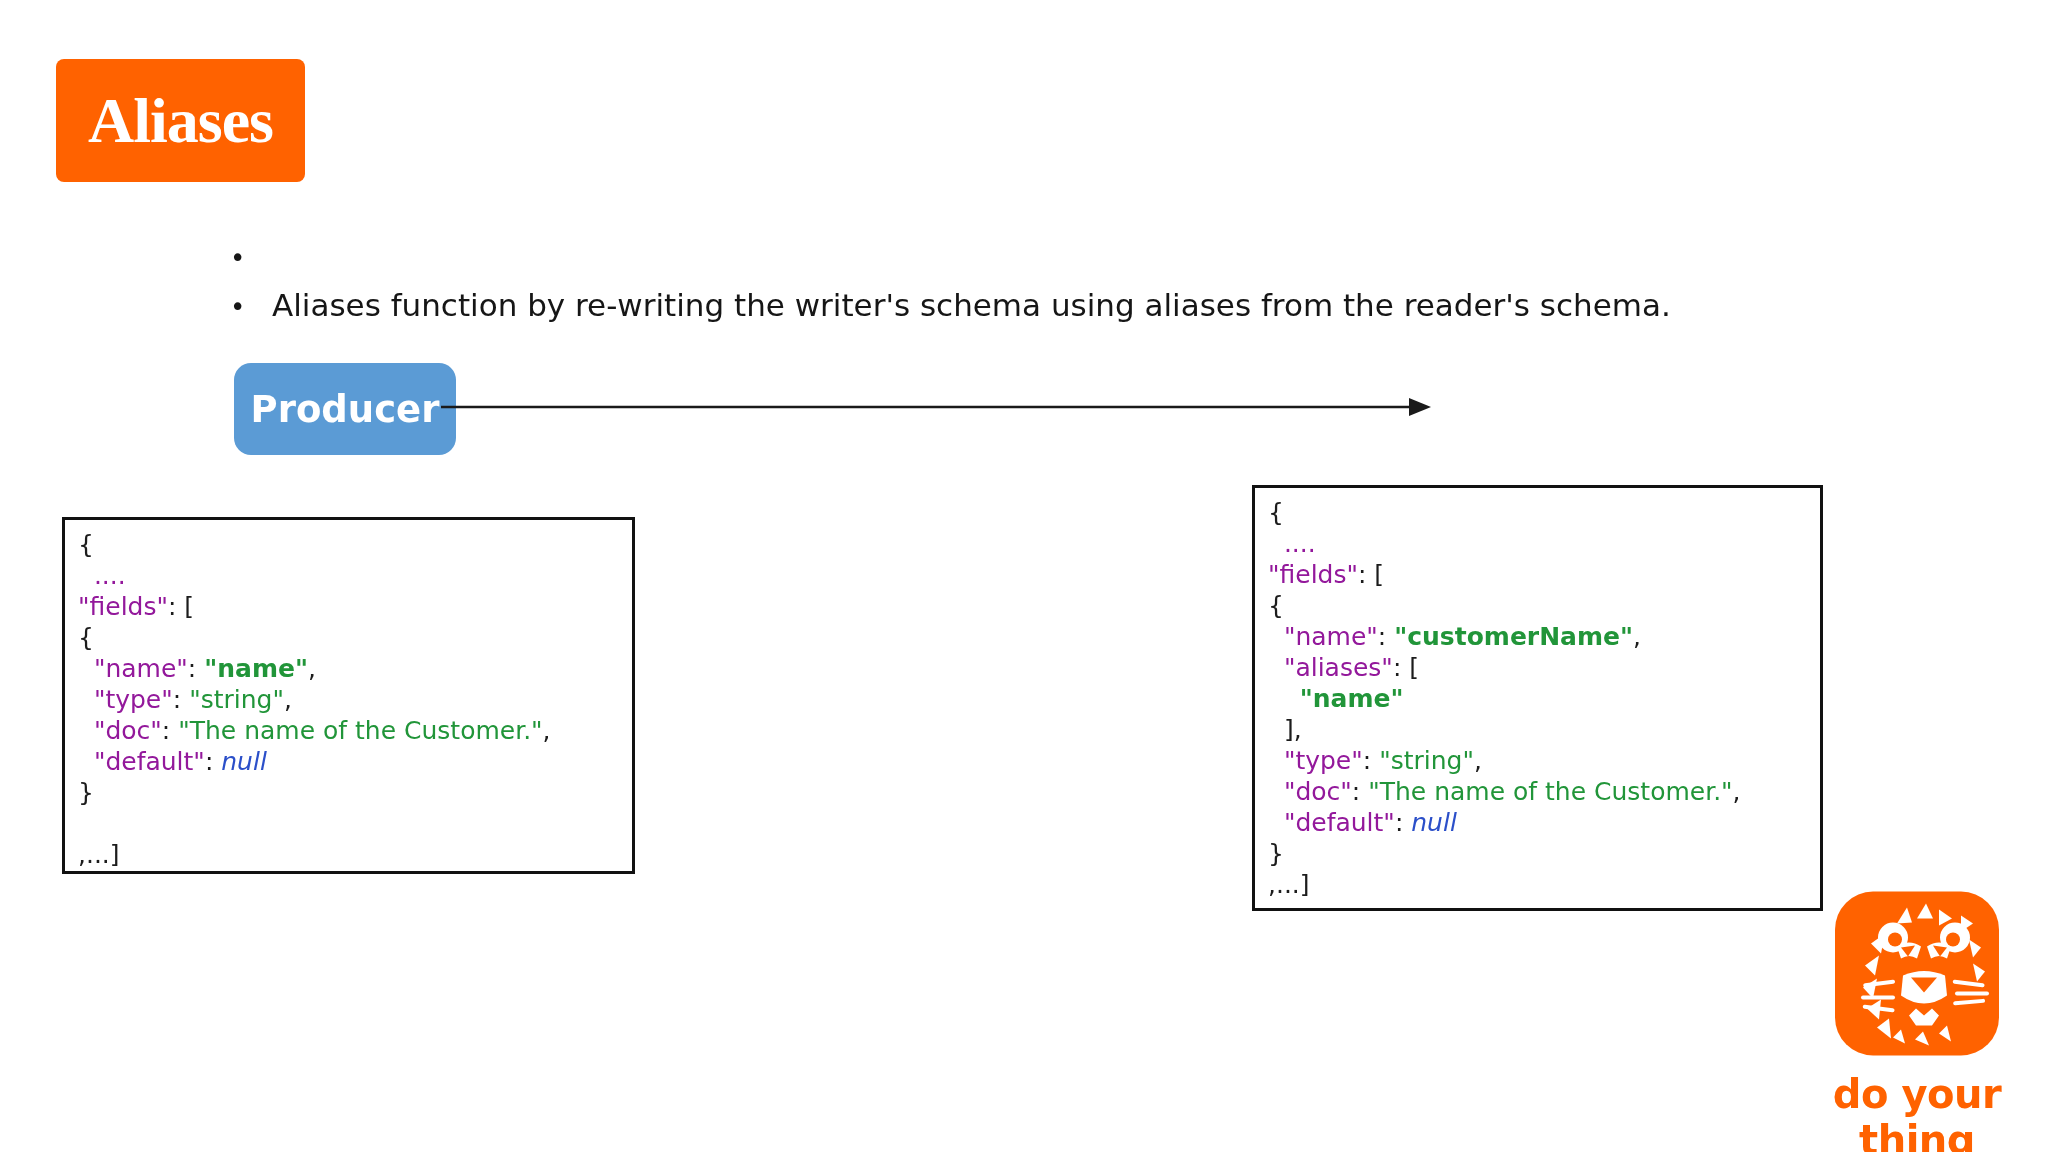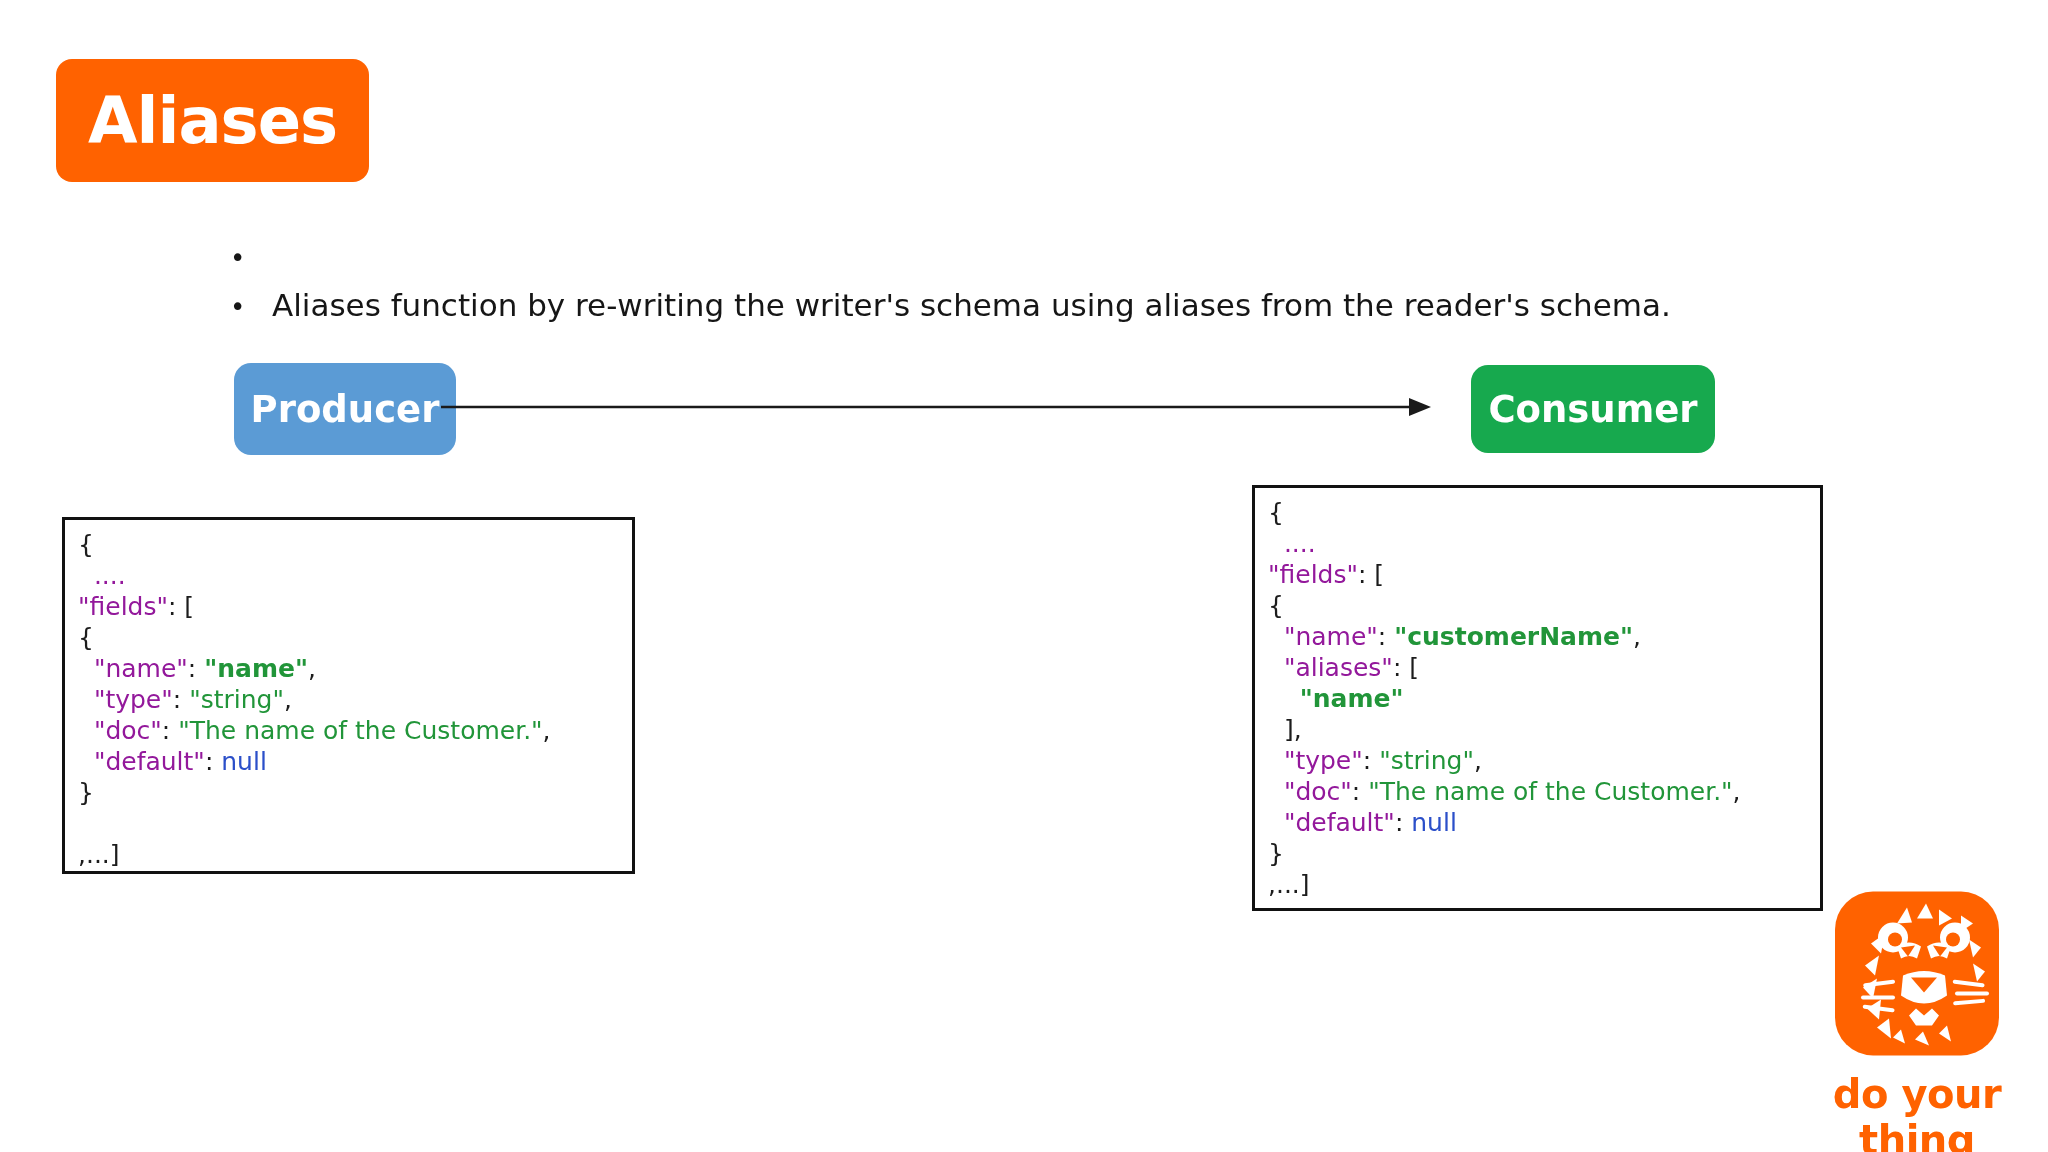--- a/index.html
+++ b/index.html
@@ -13,21 +13,21 @@
   }
   *{margin:0;padding:0;box-sizing:border-box;}
   html,body{background:#ffffff;}
   body{font-family:"DejaVu Sans","Liberation Sans",sans-serif;color:var(--ink);}
   .slide{position:relative;width:2048px;height:1152px;background:#ffffff;overflow:hidden;}
 
   
   .title-badge{
     position:absolute;left:56px;top:59px;height:123px;
     display:flex;align-items:center;padding:0 32px;
-    background:var(--accent-orange);border-radius:16px;
+    background:var(--accent-orange);border-radius:8px;font-family:Liberation Serif, serif;
   }
   .title-badge span{color:#ffffff;font-size:64px;font-weight:700;letter-spacing:-1px;}
 
   
   .bullets{position:absolute;left:224px;top:235px;list-style:none;}
   .bullets li{display:flex;align-items:baseline;font-size:31px;line-height:47px;color:#161616;}
   .bullets .dot{width:48px;font-size:26px;text-align:left;padding-left:6px;}
 
   
   .flow-btn{
@@ -45,21 +45,21 @@
     position:absolute;background:#ffffff;border:3px solid #111111;
     padding:9px 13px;font-size:25px;line-height:31px;
   }
   .producer-box{left:62px;top:517px;width:573px;height:357px;}
   .consumer-box{left:1252px;top:485px;width:571px;height:426px;}
   .code-line{white-space:pre;min-height:31px;}
   .tok-plain{color:#1C1C1C;}
   .tok-key{color:var(--code-key);}
   .tok-str{color:var(--code-string);}
   .tok-strb{color:var(--code-string);font-weight:700;}
-  .tok-null{color:var(--code-null);}
+  .tok-null{color:var(--code-null);font-style:italic;}
 
   
   .brand{position:absolute;left:1835px;top:890px;width:164px;text-align:center;}
   .brand .tagline{
     display:block;margin-top:10px;width:190px;margin-left:-13px;
     color:var(--accent-orange);font-size:40px;font-weight:700;letter-spacing:-0.5px;
   }
 </style>
 </head>
 <body>
@@ -82,23 +82,20 @@
 
   <div class="flow-btn producer-btn">
     <span>Producer</span>
   </div>
 
   <svg class="arrow-svg" width="1000" height="30" aria-hidden="true">
     <line x1="4" y1="15" x2="974" y2="15" stroke="#1a1a1a" stroke-width="2.6"></line>
     <polygon points="972,6 994,15 972,24" fill="#1a1a1a"></polygon>
   </svg>
 
-  <div class="flow-btn consumer-btn">
-    <span>Consumer</span>
-  </div>
 
   <div class="code-box producer-box">
       <div class="code-line"><span class="tok-plain">{</span></div>
       <div class="code-line"><span class="tok-key">  ....</span></div>
       <div class="code-line"><span class="tok-key">"fields"</span><span class="tok-plain">: [</span></div>
       <div class="code-line"><span class="tok-plain">{</span></div>
       <div class="code-line"><span class="tok-plain">  </span><span class="tok-key">"name"</span><span class="tok-plain">: </span><span class="tok-strb">"name"</span><span class="tok-plain">,</span></div>
       <div class="code-line"><span class="tok-plain">  </span><span class="tok-key">"type"</span><span class="tok-plain">: </span><span class="tok-str">"string"</span><span class="tok-plain">,</span></div>
       <div class="code-line"><span class="tok-plain">  </span><span class="tok-key">"doc"</span><span class="tok-plain">: </span><span class="tok-str">"The name of the Customer."</span><span class="tok-plain">,</span></div>
       <div class="code-line"><span class="tok-plain">  </span><span class="tok-key">"default"</span><span class="tok-plain">: </span><span class="tok-null">null</span></div>

